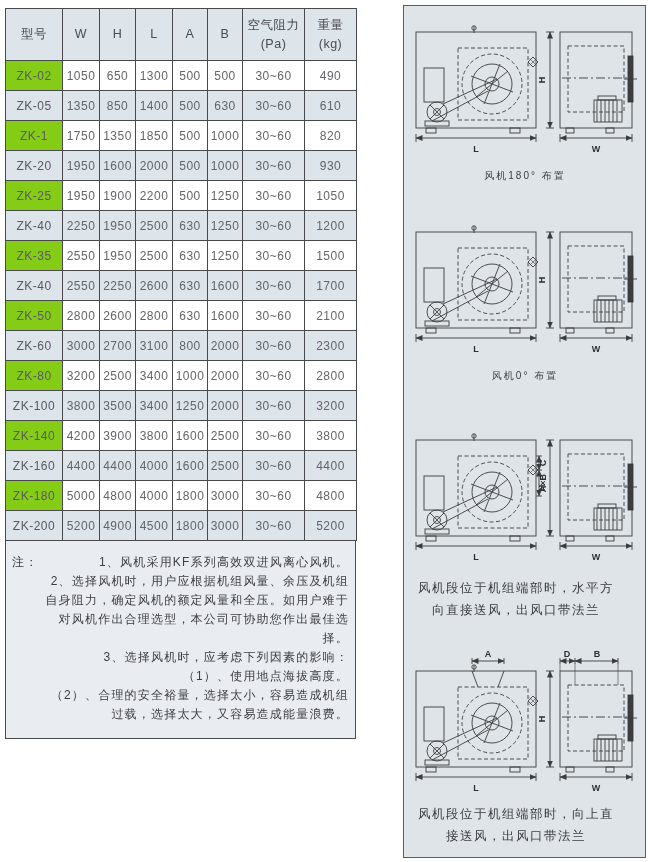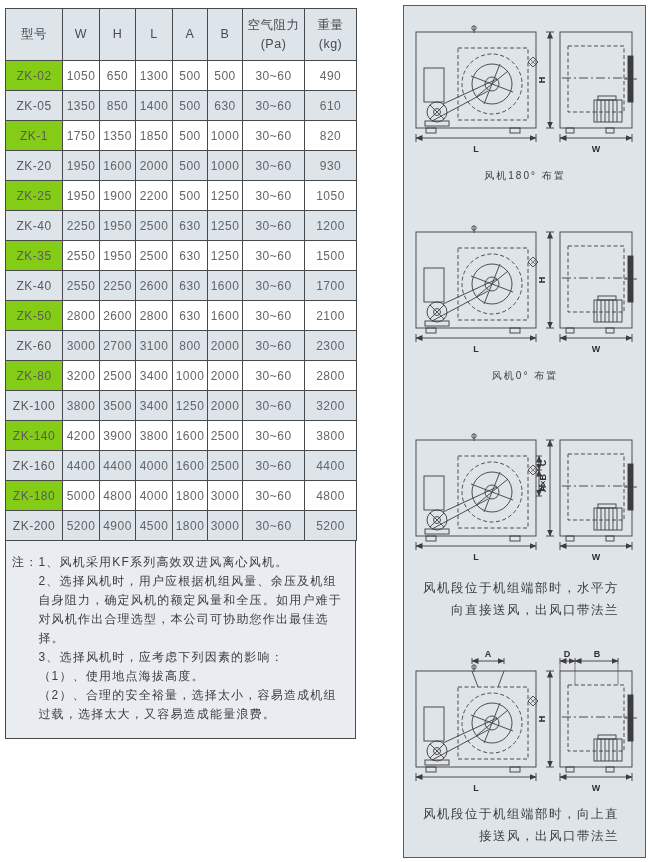--- a/index.html
+++ b/index.html
@@ -26,35 +26,35 @@
   .spec tbody td.model { background:#84cc16; color:#595a5d; }
 
   .notes {
     width:351px; height:198px; border:1px solid #47494b; border-top:none;
     background:#e9edf1; display:flex; align-items:flex-start;
     padding:12px 6px 0 6px; font-size:12px; color:#3d3e41;
     line-height:1.58; letter-spacing:1.2px;
   }
   .notes .prefix { white-space:nowrap; flex:0 0 auto; }
   .notes .items { flex:1 1 auto; }
-  .notes .items p { margin:0; }
+  .notes .items p { margin:0;text-align:right; }
 
   
   .panel {
     position:absolute; left:403px; top:5px; width:243px; height:853px;
     background:#dfe4e8; border:1px solid #5a5c5e;
   }
   .dgm { position:absolute; left:7px; width:228px; text-align:center; }
   .dgm1 { top:12px; } .dgm2 { top:212px; } .dgm3 { top:420px; } .dgm4 { top:636px; }
   .cap-center {
     font-size:10px; color:#3b3c3f; letter-spacing:2px; margin-top:3px;
   }
   .cap-left {
     font-size:12.5px; color:#3b3c3f; letter-spacing:1.5px; line-height:1.75;
-    text-align:right; margin:4px 20px 0 2px;
+    text-align:center; margin:4px 20px 0 2px;
   }
   svg.dwg { display:block; margin:0 auto; }
   .dim {
     font-size:9px; font-weight:bold; fill:#2e2f31;
     text-anchor:middle; letter-spacing:0;
   }
   .hidden-defs { position:absolute; width:0; height:0; overflow:hidden; }
 </style>
 </head>
 <body>

